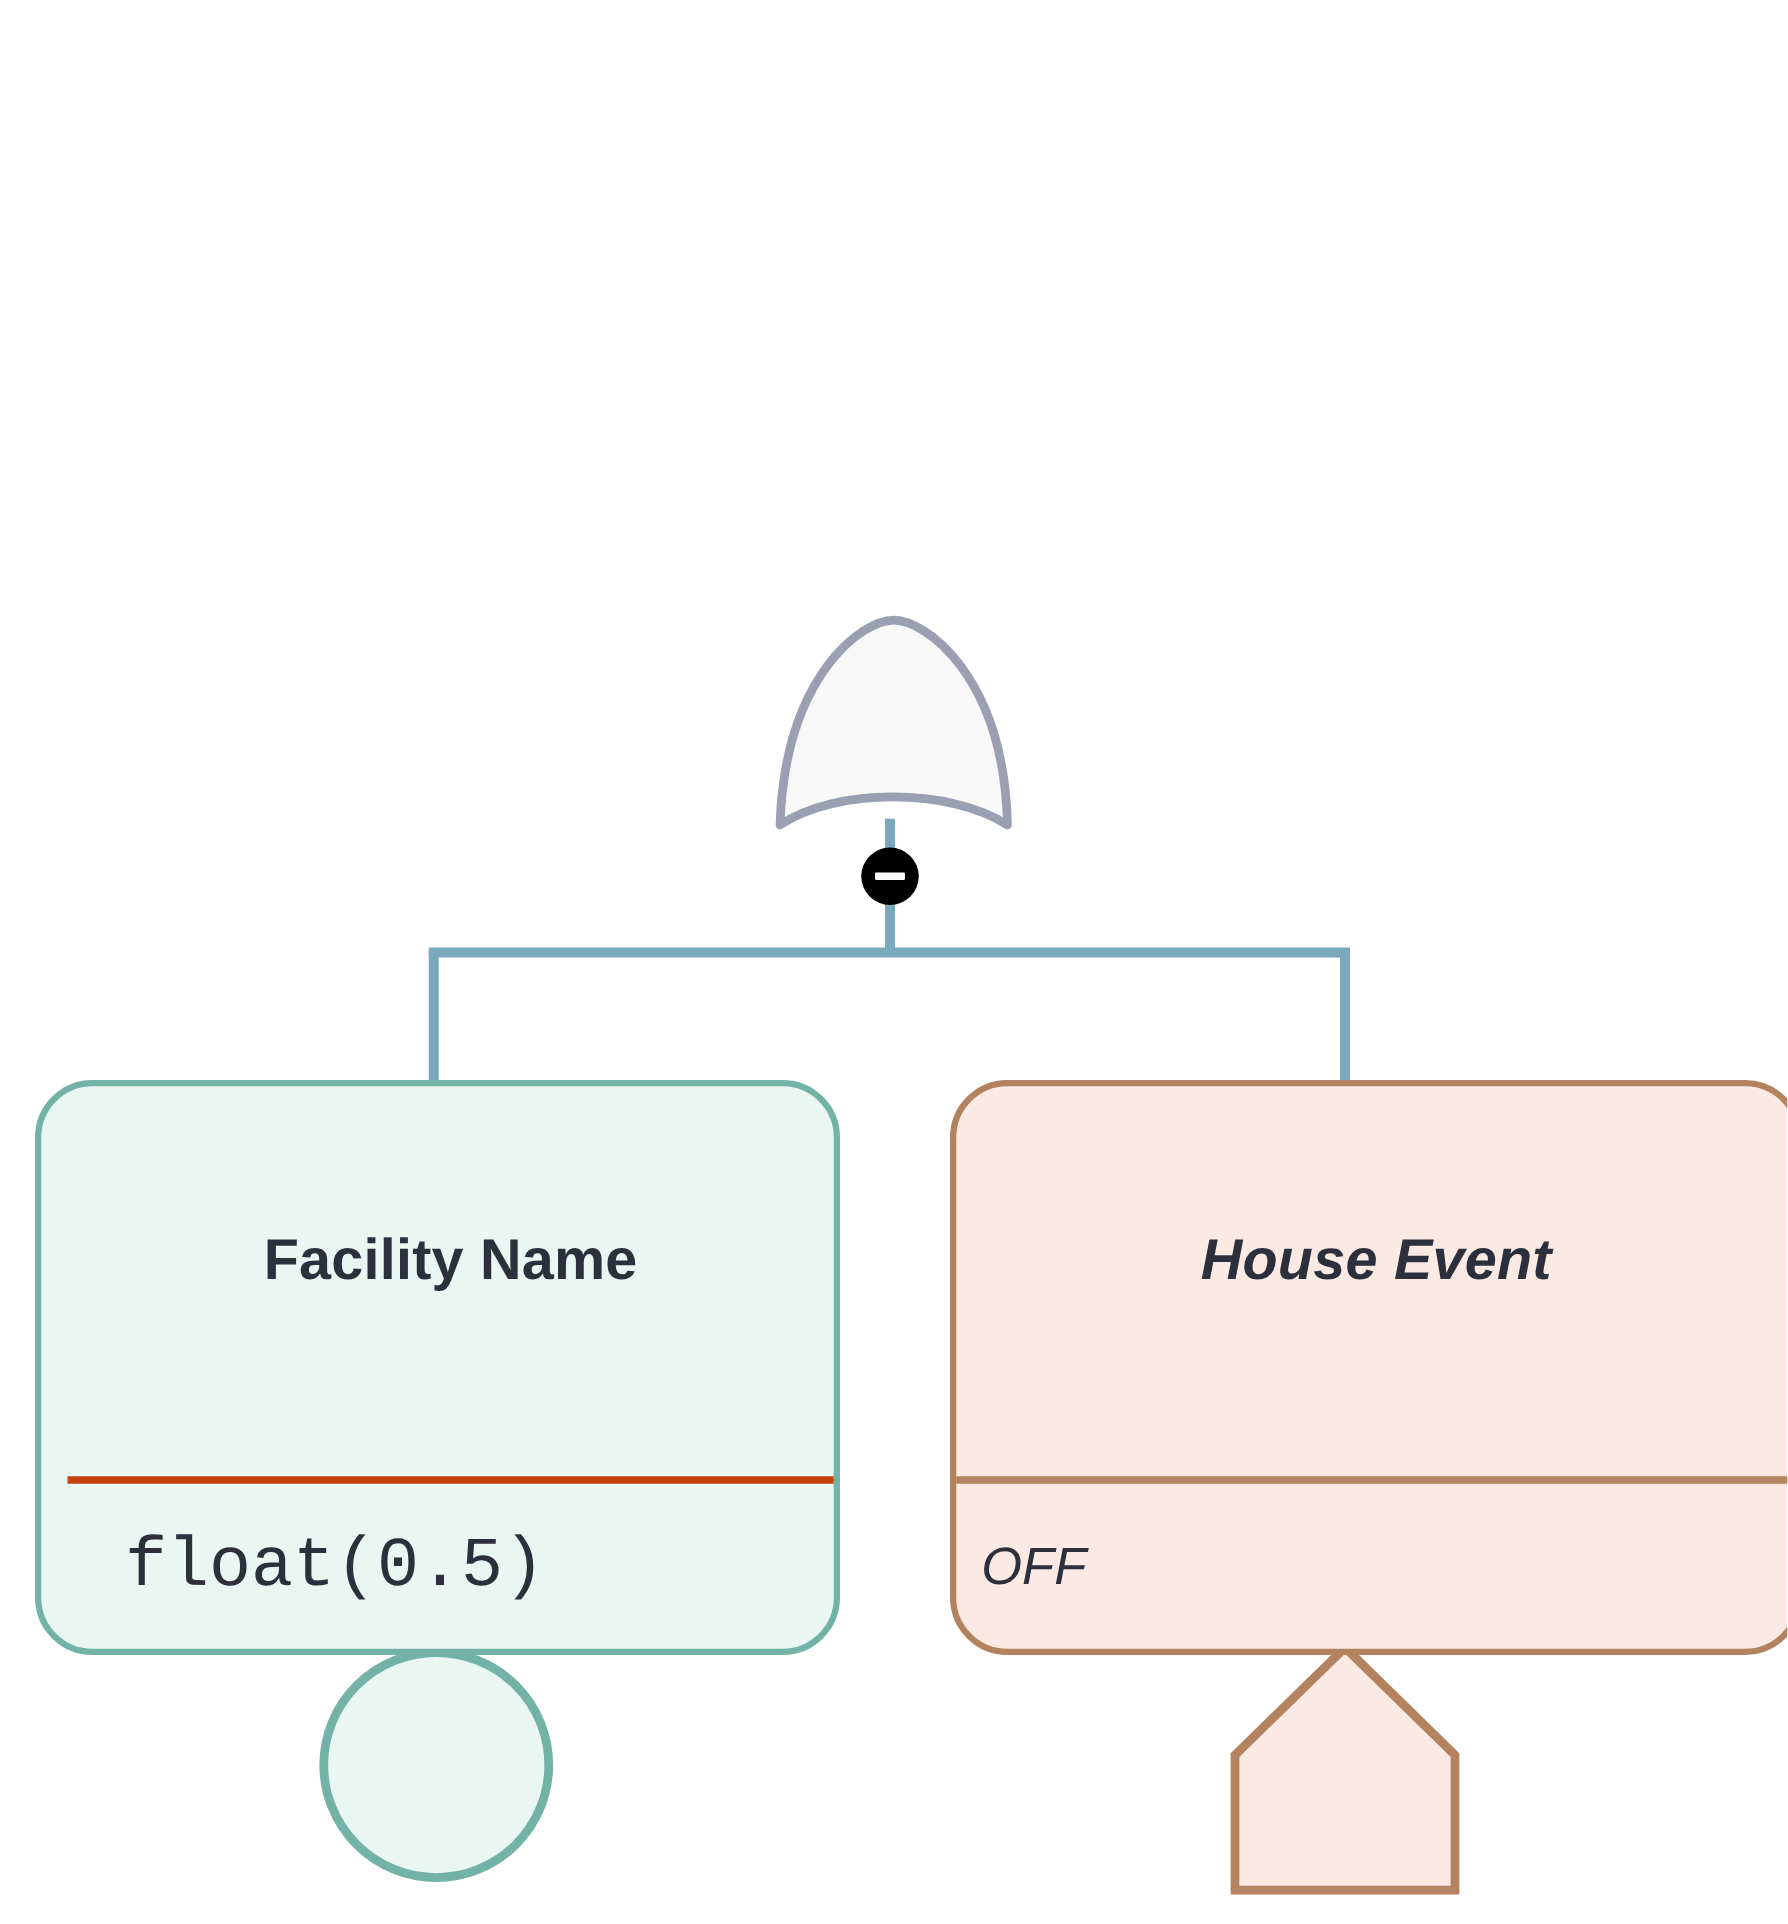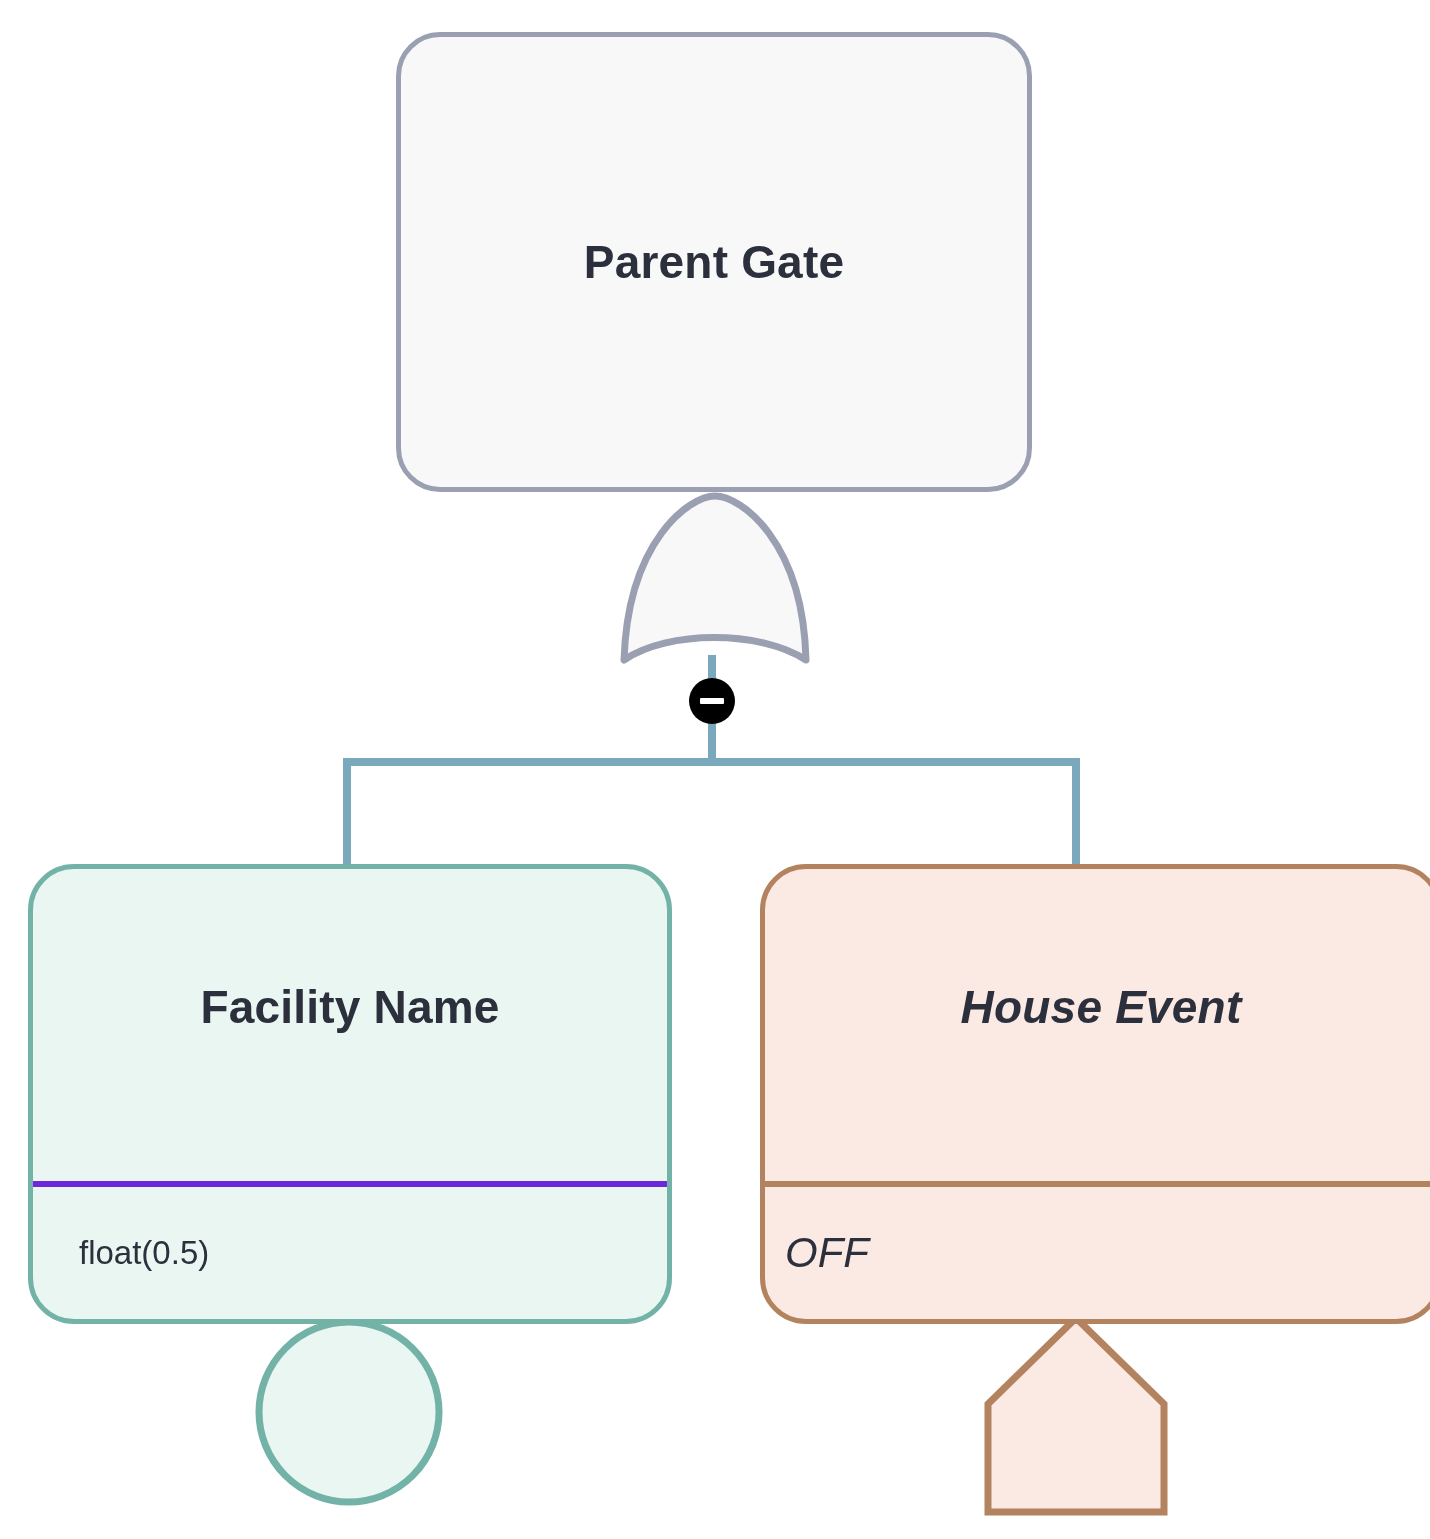--- a/index.html
+++ b/index.html
@@ -71,30 +71,32 @@
   
   #node-facility-name {
     left: 28px;
     top: 864px;
     width: 644px;
     height: 460px;
     background: #e9f6f1;
     border-width: 5px;
     border-color: #73b3a7;
     border-radius: 46px;
+    padding-left: 21px;
   }
   #node-facility-name .node-title {
     font-size: 46px;
     padding-bottom: 36px;
   }
   #node-facility-name .node-foot {
     height: 132px;
-    border-top: 6px solid #6d28d9;
-    font-size: 33px;
+    border-top: 6px solid #c2410c;
+    font-size: 56px;
     padding-left: 46px;
+    font-family: Liberation Mono, monospace;
   }
 
   
   #node-house-event {
     left: 760px;
     top: 864px;
     width: 682px;
     height: 460px;
     background: #fbe9e4;
     border-width: 5px;
@@ -159,23 +161,20 @@
 
     <circle cx="349" cy="1412" r="90" fill="#e9f6f1" stroke="#73b3a7" stroke-width="7"></circle>
 
     <path d="M 1076 1318
              L 1164 1404
              L 1164 1512
              L 988 1512
              L 988 1404 Z" fill="#fbe9e4" stroke="#b3825f" stroke-width="7" stroke-linejoin="miter"></path>
   </svg>
 
-  <div class="node" id="node-parent-gate">
-    <div class="node-title">Parent Gate</div>
-  </div>
 
   <div id="collapse-toggle">
     <span class="minus-bar"></span>
   </div>
 
   <div class="node" id="node-facility-name">
     <div class="node-title">Facility Name</div>
     <div class="node-foot">float(0.5)</div>
   </div>
 

